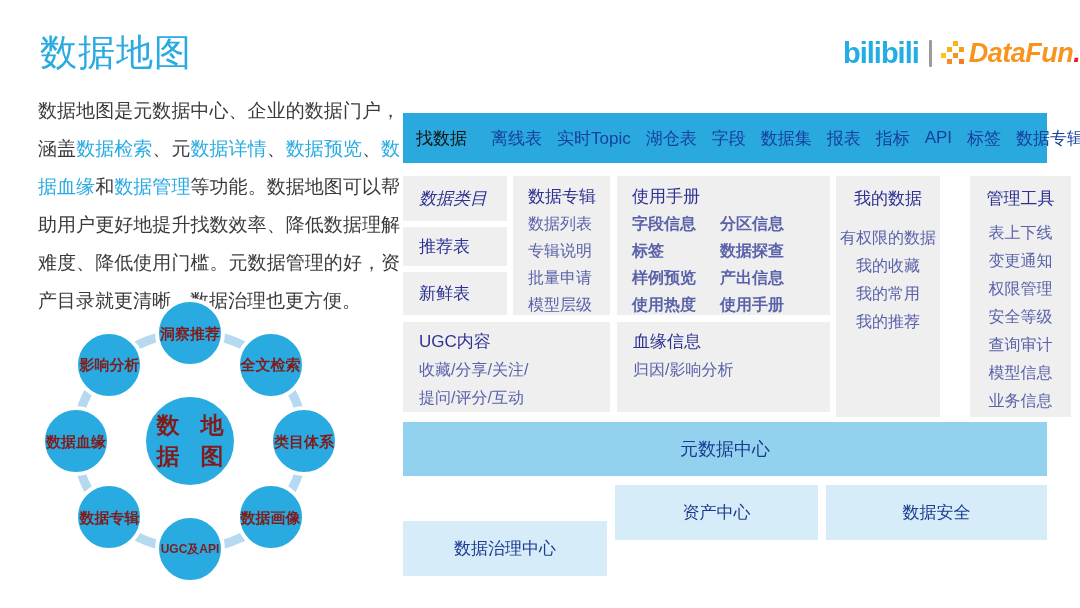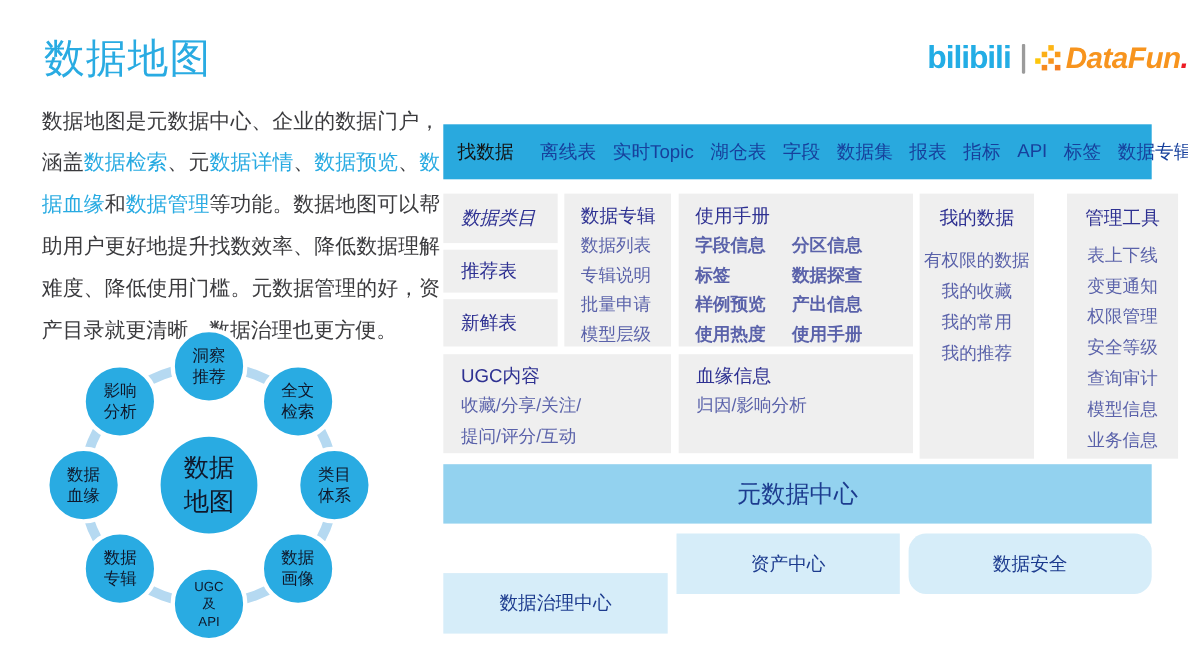--- a/index.html
+++ b/index.html
@@ -22,22 +22,22 @@
   .intro{
     position:absolute;left:38px;top:92px;width:362px;margin:0;
     font-size:19px;line-height:38px;color:var(--bodytext);text-align:justify;
   }
   .intro .hl{color:var(--accent);}
   
   .diagram{position:absolute;left:36px;top:296px;width:310px;height:300px;}
   .ring-svg{position:absolute;left:0;top:0;}
   .circle{
     position:absolute;border-radius:50%;background:var(--accent);border:4px solid #fff;
-    display:flex;flex-direction:column;align-items:center;justify-content:center;
-    color:#0f172a;text-align:center;transform:translate(-50%,-50%);
+    display:flex;flex-direction:row;align-items:center;justify-content:center;
+    color:#7f1d1d;text-align:center;transform:translate(-50%,-50%);font-weight:bold;
   }
   .center-circle{width:88px;height:88px;left:154px;top:145px;font-size:23px;line-height:31px;}
   .sat{width:62px;height:62px;font-size:15px;line-height:19px;}
   .sat.small{font-size:12px;line-height:16px;}
   
   .panel{position:absolute;left:403px;top:113px;width:650px;height:427px;padding-left:11px;}
   .pheader{
     position:absolute;left:0;top:0;width:644px;height:50px;background:var(--hdrbg);
     display:flex;align-items:center;padding-left:13px;box-sizing:border-box;gap:15px;
     font-size:17px;white-space:nowrap;
@@ -65,30 +65,30 @@
   .mydata .btitle{line-height:27px;}
   .mydata .items{margin-top:12px;}
   .mydata .item{line-height:28px;}
   .tools{left:543px;top:63px;width:101px;height:241px;text-align:center;padding-top:9px;margin-left:24px;}
   .tools .btitle{line-height:27px;}
   .tools .items{margin-top:7px;}
   .tools .item{line-height:28px;}
   .meta-bar{
     position:absolute;left:0;top:309px;width:644px;height:54px;background:var(--metabg);
     display:flex;align-items:center;justify-content:center;
-    font-size:22px;color:var(--bartext);
+    font-size:18px;color:var(--bartext);
   }
   .bbox{
     position:absolute;top:372px;height:55px;background:var(--bottombg);
     display:flex;align-items:center;justify-content:center;
     font-size:17px;color:var(--bartext);
   }
   .bbox1{left:0;width:204px;margin-top:36px;}
   .bbox2{left:212px;width:203px;}
-  .bbox3{left:423px;width:221px;border-radius:16px;}
+  .bbox3{left:423px;width:221px;}
 </style>
 </head>
 <body>
 
 <div class="slide">
 
   <h1 class="page-title">数据地图</h1>
 
   <div class="logos">
     <span class="bili-logo">bilibili</span>

